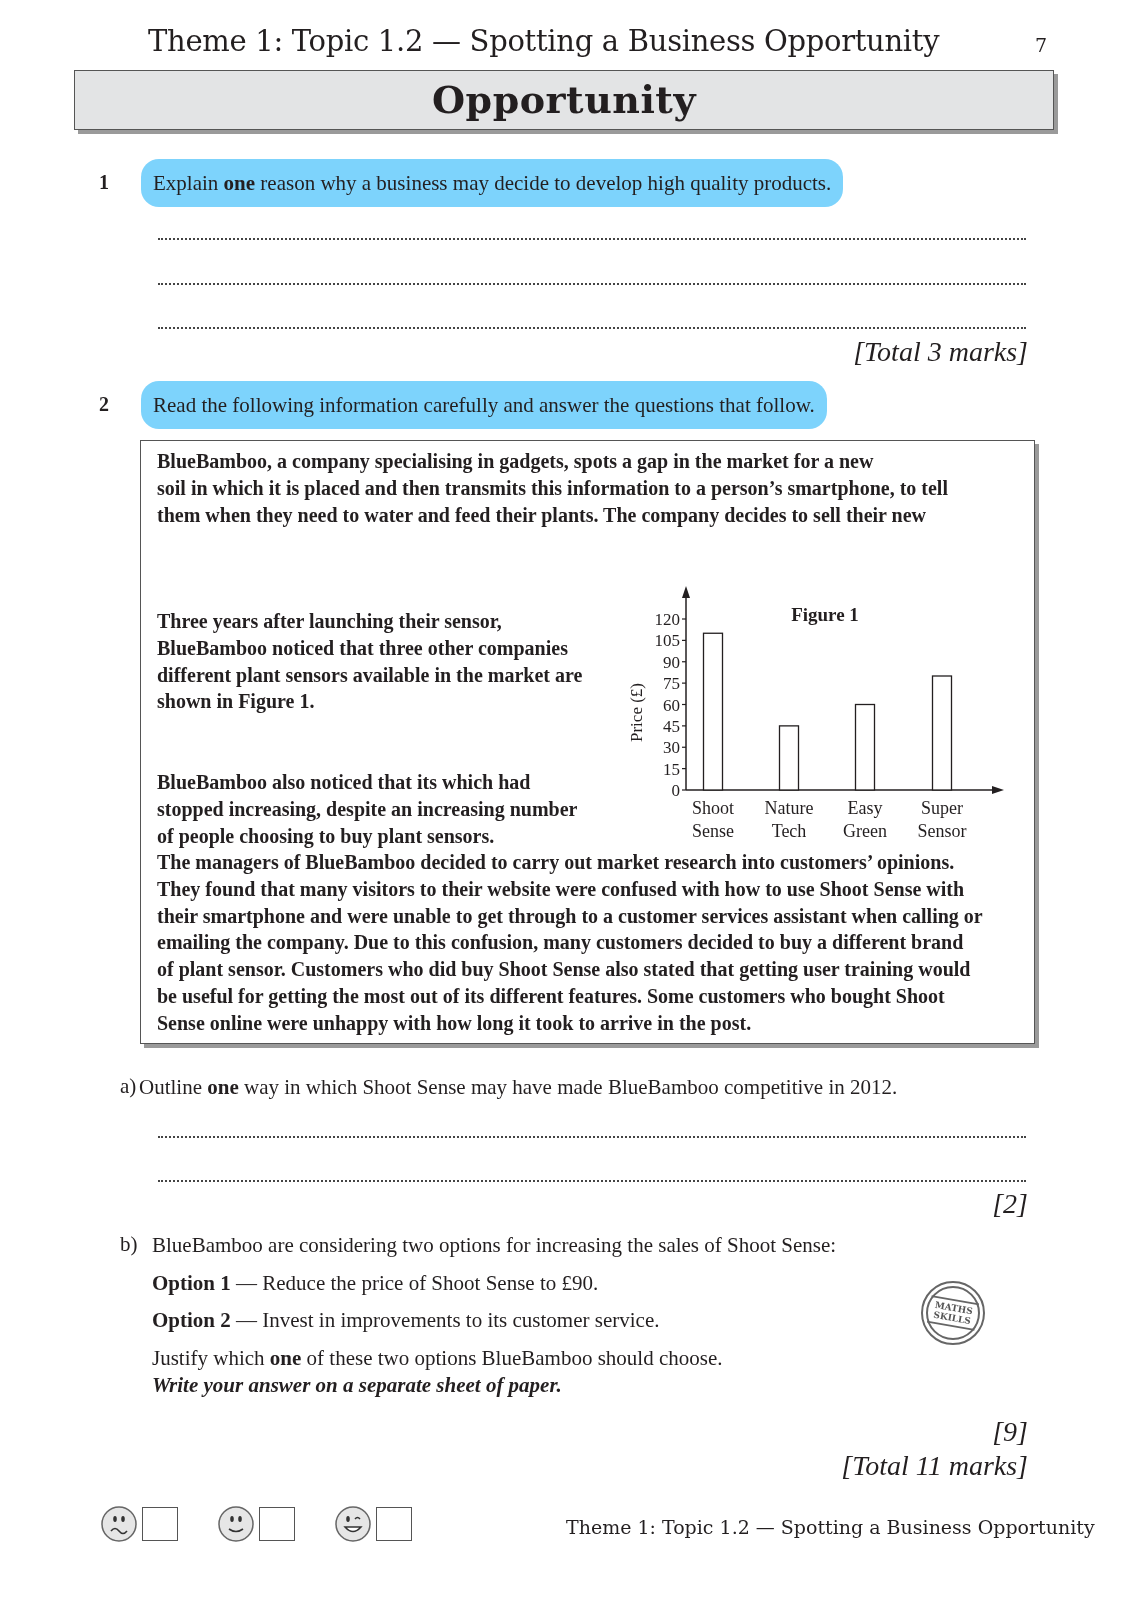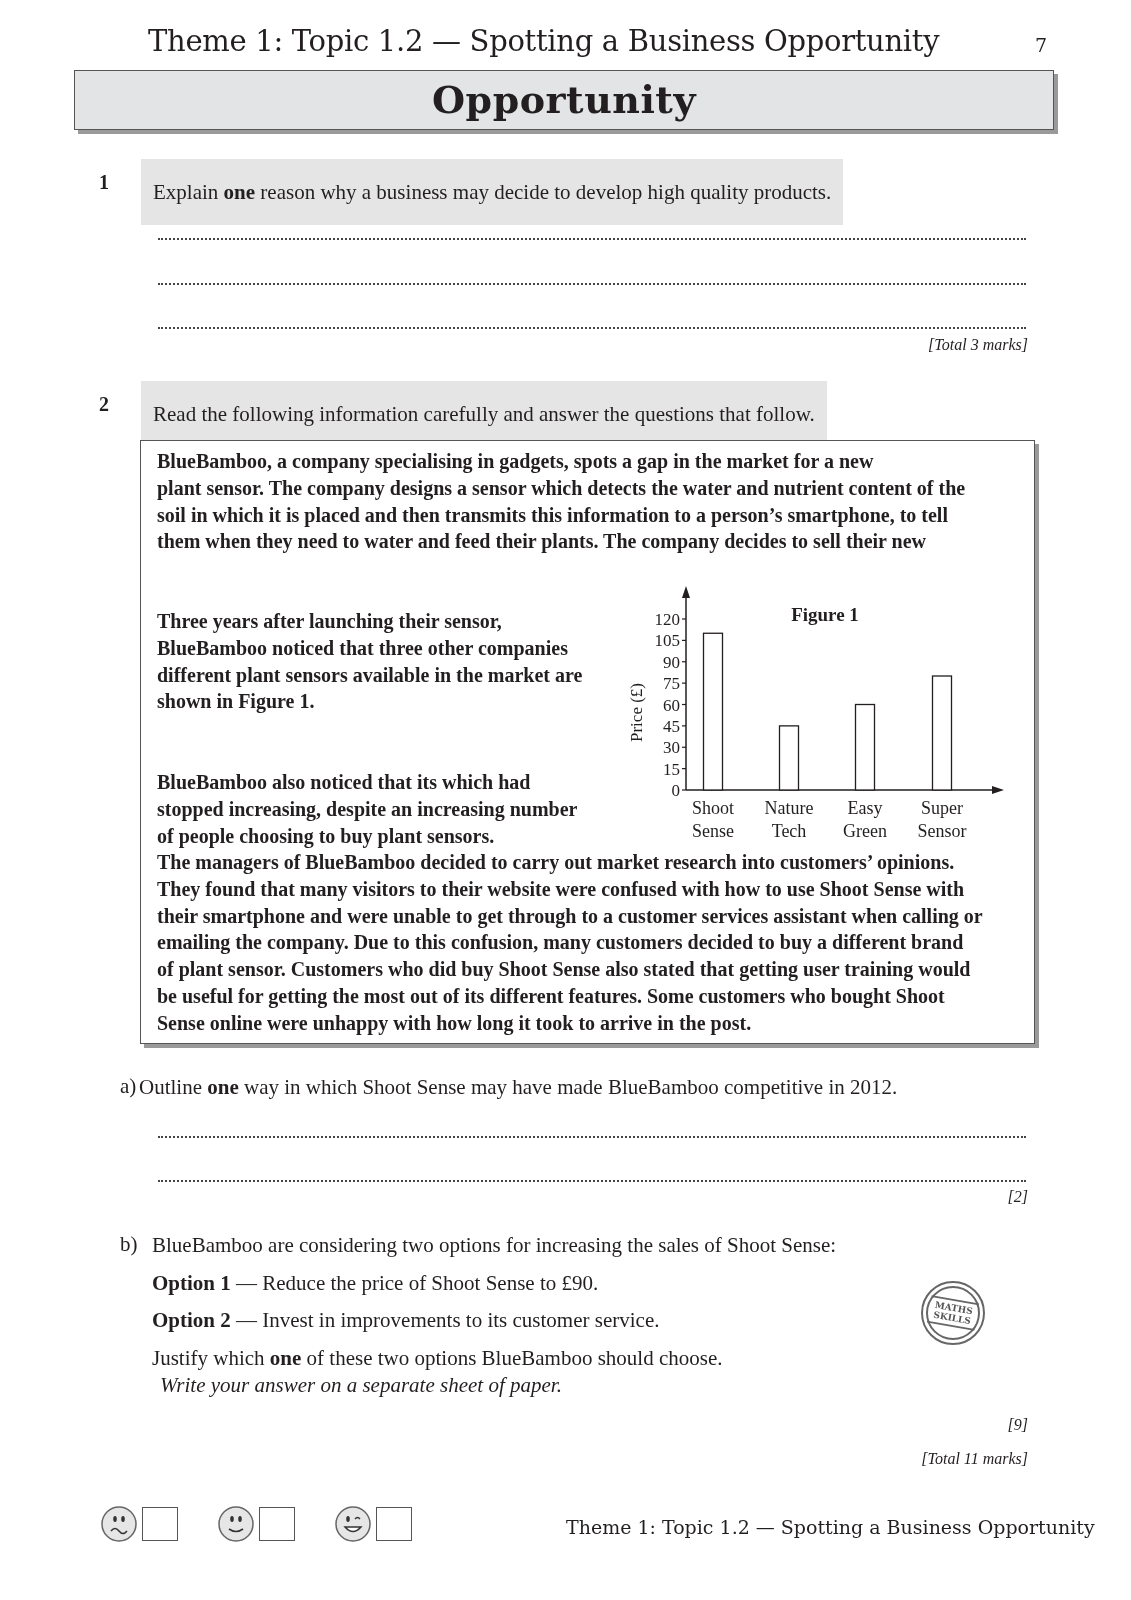--- a/index.html
+++ b/index.html
@@ -9,25 +9,25 @@
   .slab { font-family: "DejaVu Serif", "Liberation Serif", serif; }
 
   .running-head { left: 148px; top: 24px; font-size: 29px; letter-spacing: -0.3px; white-space: nowrap; }
   .page-num { left: 1035px; top: 34px; font-size: 19px; }
 
   .title-box { left: 74px; top: 70px; width: 978px; height: 58px; background: #e3e4e5;
                border: 1.5px solid #555; box-shadow: 4px 4px 0 #9a9a9a; }
   .title-text { width: 100%; text-align: center; font-size: 38px; font-weight: bold; line-height: 58px; letter-spacing: 0.5px; }
 
   .qnum { font-weight: bold; font-size: 20px; }
-  .prompt-box { background: #e5e5e5; font-size: 21px; padding: 12px 12px; line-height: 42px; white-space: nowrap; }
+  .prompt-box { background: #7dd3fc; font-size: 21px; padding: 3px 12px; line-height: 42px; white-space: nowrap; border-radius: 18px; }
   .prompt-box b { font-weight: bold; }
 
   .dots { height: 2px; border-bottom: 2px dotted #444; }
-  .marks { font-style: italic; font-size: 16px; text-align: right; white-space: nowrap; }
+  .marks { font-style: italic; font-size: 28px; text-align: right; white-space: nowrap; }
 
   .info-box { left: 140px; top: 440px; width: 893px; height: 602px; border: 1.5px solid #555;
               box-shadow: 4px 4px 0 #9a9a9a; background: #fff; }
   .para { font-size: 20px; line-height: 26.8px; font-weight: bold; }
 
   .chart-svg { left: 612px; top: 584px; }
 
   .sub-label { font-size: 21px; }
   .body-text { font-size: 21px; line-height: 26px; white-space: nowrap; }
   .stamp { left: 919px; top: 1279px; }
@@ -53,21 +53,20 @@
 <div class="abs dots" style="left:158px; top:281px; width:868px;"></div>
 <div class="abs dots" style="left:158px; top:325px; width:868px;"></div>
 <div class="abs marks" style="right:103px; top:336px;">[Total 3 marks]</div>
 
 <div class="abs qnum" style="left:99px; top:393px;">2</div>
 <div class="abs prompt-box" style="left:141px; top:381px;">Read the following information carefully and answer the questions that follow.</div>
 
 <div class="abs info-box">
   <div class="abs para" style="left:16px; top:7px; width:870px;">
     <div>BlueBamboo, a company specialising in gadgets, spots a gap in the market for a new</div>
-    <div>plant sensor.  The company designs a sensor which detects the water and nutrient content of the</div>
     <div>soil in which it is placed and then transmits this information to a person’s smartphone, to tell</div>
     <div>them when they need to water and feed their plants.  The company decides to sell their new</div>
   </div>
   <div class="abs para" style="left:16px; top:167px; width:460px;">
     <div>Three years after launching their sensor,</div>
     <div>BlueBamboo noticed that three other companies</div>
     <div>different plant sensors available in the market are</div>
     <div><span>shown in </span><b>Figure 1</b><span>.</span></div>
   </div>
   <div class="abs para" style="left:16px; top:328px; width:460px;">
@@ -131,21 +130,21 @@
 <div class="abs body-text" style="left:139px; top:1074px;"><span>Outline </span><b>one</b><span> way in which Shoot Sense may have made BlueBamboo competitive in 2012.</span></div>
 <div class="abs dots" style="left:158px; top:1134px; width:868px;"></div>
 <div class="abs dots" style="left:158px; top:1178px; width:868px;"></div>
 <div class="abs marks" style="right:103px; top:1188px;">[2]</div>
 
 <div class="abs sub-label" style="left:120px; top:1232px;">b)</div>
 <div class="abs body-text" style="left:152px; top:1232px;">BlueBamboo are considering two options for increasing the sales of Shoot Sense:</div>
 <div class="abs body-text" style="left:152px; top:1270px;"><b>Option 1</b><span> — Reduce the price of Shoot Sense to £90.</span></div>
 <div class="abs body-text" style="left:152px; top:1307px;"><b>Option 2</b><span> — Invest in improvements to its customer service.</span></div>
 <div class="abs body-text" style="left:152px; top:1345px;text-align:right;"><span>Justify which </span><b>one</b><span> of these two options BlueBamboo should choose.</span></div>
-<div class="abs body-text" style="left:160px; top:1372px; font-style:italic;">Write your answer on a separate sheet of paper.</div>
+<div class="abs body-text" style="left:152px; top:1372px; font-style:italic;font-weight:bold;">Write your answer on a separate sheet of paper.</div>
 
 <svg class="abs stamp" width="68" height="68" viewBox="0 0 68 68">
   <circle cx="34" cy="34" r="31" fill="#fff" stroke="#666" stroke-width="2"></circle>
   <circle cx="34" cy="34" r="26" fill="none" stroke="#666" stroke-width="2"></circle>
   <g transform="rotate(10 34 34)">
     <line x1="10" y1="21" x2="58" y2="21" stroke="#666" stroke-width="1.8"></line>
     <line x1="10" y1="47" x2="58" y2="47" stroke="#666" stroke-width="1.8"></line>
     <text id="stamp-l1" x="34" y="32" text-anchor="middle" font-size="9" font-weight="bold" fill="#555" font-family="DejaVu Serif, serif">MATHS</text>
     <text id="stamp-l2" x="34" y="42" text-anchor="middle" font-size="9" font-weight="bold" fill="#555" font-family="DejaVu Serif, serif">SKILLS</text>
   </g>

